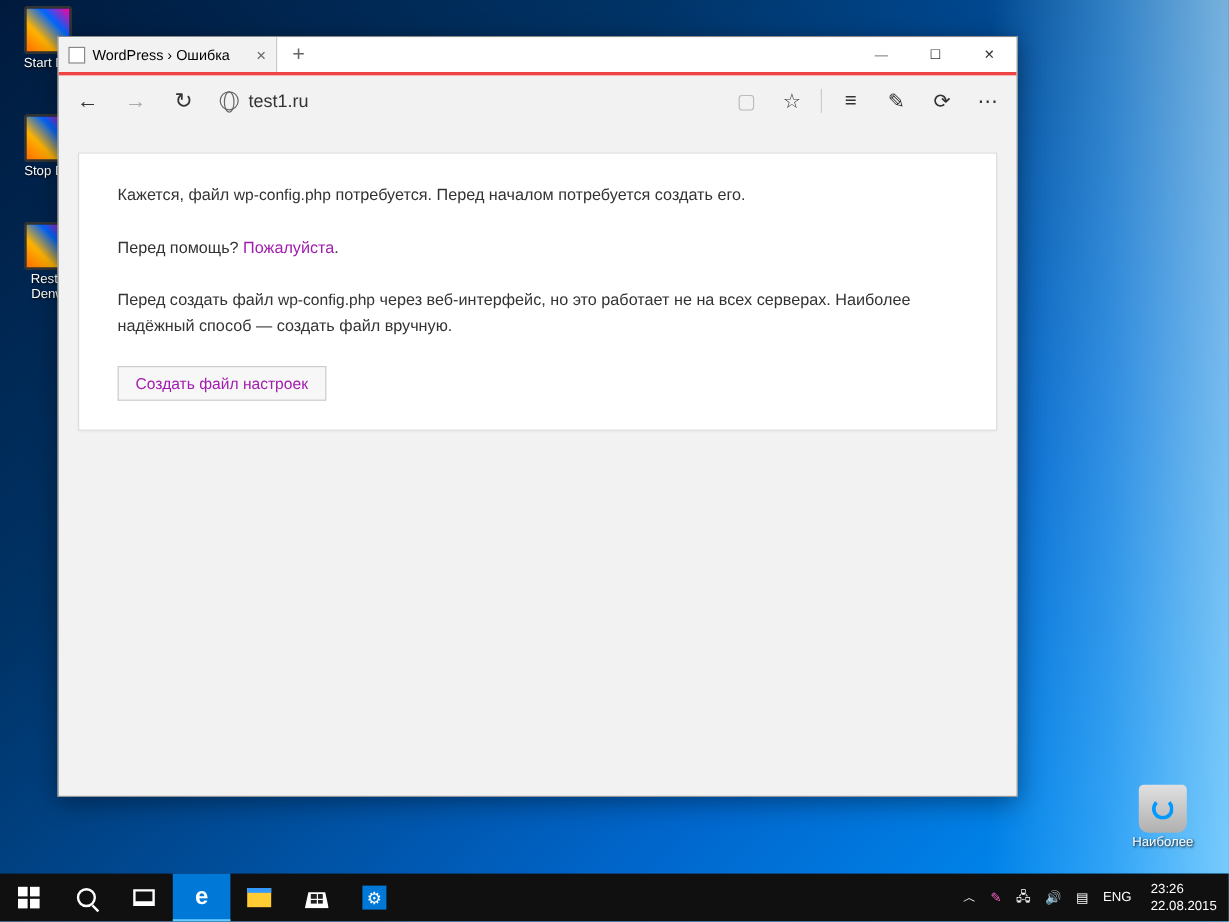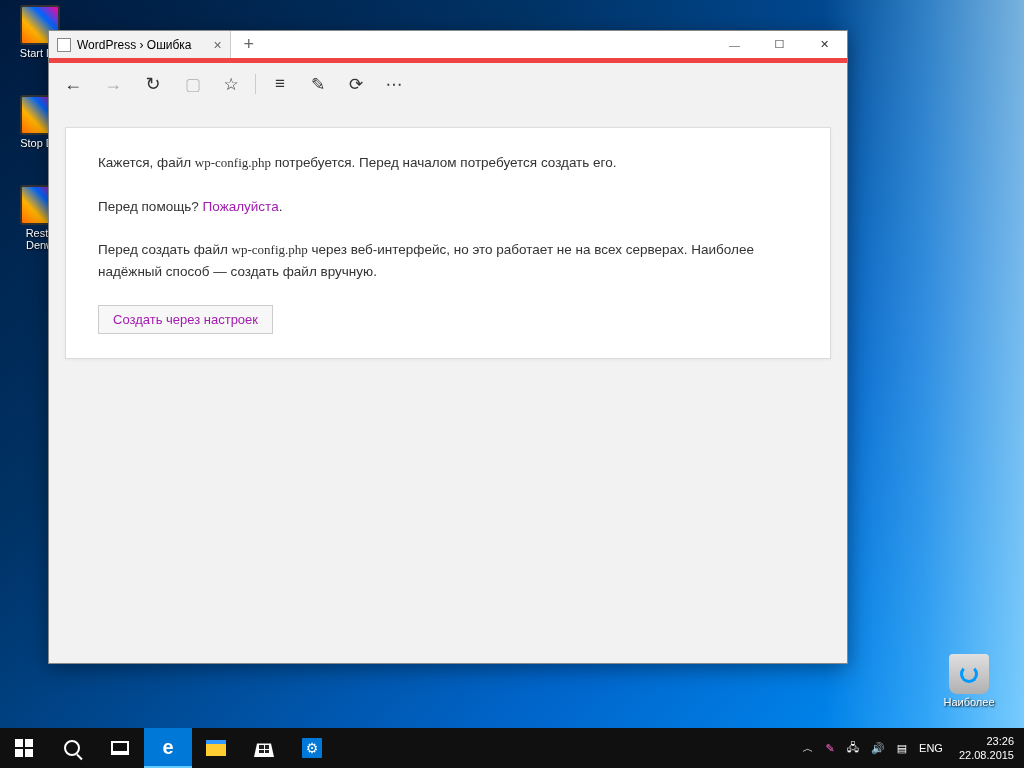--- a/index.html
+++ b/index.html
@@ -8,55 +8,55 @@
 .desktop-icon{position:absolute;width:70px;text-align:center;color:#fff;font-size:11px;text-shadow:1px 1px 2px #000}
 .desktop-icon .ico{width:40px;height:40px;margin:0 auto 2px;background:#555;border-radius:3px}
 .desktop-icon.start-de{top:5px;left:5px}
 .desktop-icon.stop-de{top:95px;left:5px}
 .desktop-icon.restart-de{top:185px;left:5px}
 .desktop-icon.recycle{bottom:60px;right:20px}
 .desktop-icon.start-de .ico,.desktop-icon.stop-de .ico,.desktop-icon.restart-de .ico{background:linear-gradient(45deg,#ff6b00,#ffb300,#0066ff,#ff0099);border:2px solid #333}
 .desktop-icon.recycle .ico{background:linear-gradient(#e0e0e0,#b0b0b0);border-radius:4px 4px 8px 8px}
 .recycle-arrows{position:absolute;top:50%;left:50%;transform:translate(-50%,-50%);width:18px;height:18px;border:3px solid #0099ff;border-radius:50%;border-top-color:transparent}
 .browser{position:absolute;left:48px;top:30px;width:800px;height:634px;background:#f2f2f2;border:1px solid #888;display:flex;flex-direction:column;box-shadow:0 4px 20px rgba(0,0,0,.4)}
-.titlebar{height:32px;background:#fff;display:flex;align-items:stretch;border-bottom:5px solid #ef4444}
+.titlebar{height:32px;background:#fff;display:flex;align-items:stretch;border-bottom:3px solid #ef4444}
 .tab{display:flex;align-items:center;padding:0 8px;border-right:1px solid #ccc;font-size:12px;gap:6px;max-width:200px;background:#f2f2f2}
 .tab .page-ico{width:14px;height:14px;border:1px solid #888;background:#fff}
 .tab .close-x{margin-left:16px;font-size:14px;color:#666}
 .newtab{width:36px;display:flex;align-items:center;justify-content:center;font-size:18px;color:#666}
 .spacer{flex:1}
 .winbtn{width:45px;display:flex;align-items:center;justify-content:center;font-family:"Segoe UI Symbol";font-size:11px;color:#333}
 .navbar{height:42px;background:#f2f2f2;display:flex;align-items:center;padding:0 6px;gap:4px}
 .navbtn{width:36px;height:36px;display:flex;align-items:center;justify-content:center;font-size:18px;color:#333}
 .navbtn.disabled{color:#aaa}
 .url-area{flex:1;display:flex;align-items:center;padding:0 8px;gap:8px;font-size:15px;color:#333}
 .globe{width:16px;height:16px;border:1.5px solid #666;border-radius:50%;position:relative}
 .globe::before{content:"";position:absolute;top:-1.5px;left:50%;width:7px;height:16px;border:1.5px solid #666;border-radius:50%;transform:translateX(-50%)}
 .right-icons{display:flex;align-items:center;gap:2px}
 .ricon{width:36px;height:36px;display:flex;align-items:center;justify-content:center;font-size:17px;color:#333}
 .divider{width:1px;height:20px;background:#ccc;margin:0 4px}
 .content{flex:1;background:#f2f2f2;padding:22px 16px;overflow:auto}
 .wp-box{background:#fff;padding:24px 32px;border:1px solid #ddd;box-shadow:0 1px 3px rgba(0,0,0,.05)}
 .wp-box p{font-size:13.5px;color:#333;line-height:1.6;margin-bottom:22px}
-.wp-box code{font-family:Liberation Serif, serif;font-size:13px}
+.wp-box code{font-family:Liberation Sans, sans-serif;font-size:13px}
 .wp-box a{color:#a21caf;text-decoration:none}
 .wp-btn{display:inline-block;padding:6px 14px;background:#f7f7f7;border:1px solid #ccc;font-size:13px;color:#555;cursor:pointer}
 .taskbar{position:absolute;bottom:0;left:0;width:100%;height:40px;background:#101010;display:flex;align-items:center}
 .tbtn{width:48px;height:40px;display:flex;align-items:center;justify-content:center;color:#fff}
 .tbtn.active{background:#0078d7;border-bottom:2px solid #6cf}
 .start-ico{width:18px;height:18px;display:grid;grid-template:1fr 1fr/1fr 1fr;gap:2px}
 .start-ico span{background:#fff}
 .store-ico{width:20px;height:18px;background:#fff;position:relative;clip-path:polygon(15% 25%,85% 25%,100% 100%,0 100%)}
 .store-win{position:absolute;top:6px;left:5px;width:10px;height:8px;display:grid;grid-template:1fr 1fr/1fr 1fr;gap:1px}
 .store-win span{background:#222}
 .gear-ico{width:20px;height:20px;background:#0078d7;display:flex;align-items:center;justify-content:center;color:#fff;font-size:14px}
 .explorer-ico{width:20px;height:16px;background:#ffcc33;border-top:4px solid #3399ff;position:relative}
 .tray{margin-left:auto;display:flex;align-items:center;color:#fff;font-size:11px;height:100%}
 .tray-ico{padding:0 6px;display:flex;align-items:center;height:100%}
-.clock{padding:0 10px;text-align:right;line-height:1.3}
+.clock{padding:0 10px;text-align:left;line-height:1.3}
 .search-ico{width:16px;height:16px;border:2px solid #fff;border-radius:50%;position:relative}
 .search-ico::after{content:"";position:absolute;width:7px;height:2px;background:#fff;bottom:-4px;right:-5px;transform:rotate(45deg)}
 .taskview{width:18px;height:14px;border:2px solid #fff;border-bottom:4px solid #fff}
 </style>
 </head>
 <body>
 
 <div class="wallpaper-light"></div>
 
 <div class="desktop-icon start-de">
@@ -89,20 +89,24 @@
     <div class="newtab">+</div>
     <div class="spacer"></div>
     <div class="winbtn">—</div>
     <div class="winbtn">☐</div>
     <div class="winbtn">✕</div>
   </div>
   <div class="navbar">
     <div class="navbtn">←</div>
     <div class="navbtn disabled">→</div>
     <div class="navbtn">↻</div>
+    <div class="url-area">
+      <span class="globe"></span>
+      <span>test1.ru</span>
+    </div>
     <div class="right-icons">
       <div class="ricon" style="color:#bbb">▢</div>
       <div class="ricon">☆</div>
       <div class="divider"></div>
       <div class="ricon">≡</div>
       <div class="ricon">✎</div>
       <div class="ricon">⟳</div>
       <div class="ricon">⋯</div>
     </div>
   </div>
@@ -110,21 +114,21 @@
     <div class="wp-box">
       <p>
         <span>Кажется, файл </span><code>wp-config.php</code><span> потребуется. Перед началом потребуется создать его.</span>
       </p>
       <p>
         <span>Перед помощь? </span><a href="#">Пожалуйста</a><span>.</span>
       </p>
       <p>
         <span>Перед создать файл </span><code>wp-config.php</code><span> через веб-интерфейс, но это работает не на всех серверах. Наиболее надёжный способ — создать файл вручную.</span>
       </p>
-      <a class="wp-btn">Создать через настроек</a>
+      <a class="wp-btn">Создать файл настроек</a>
     </div>
   </div>
 </div>
 
 <div class="taskbar">
   <div class="tbtn">
     <div class="start-ico">
         <span></span>
         <span></span>
         <span></span>

